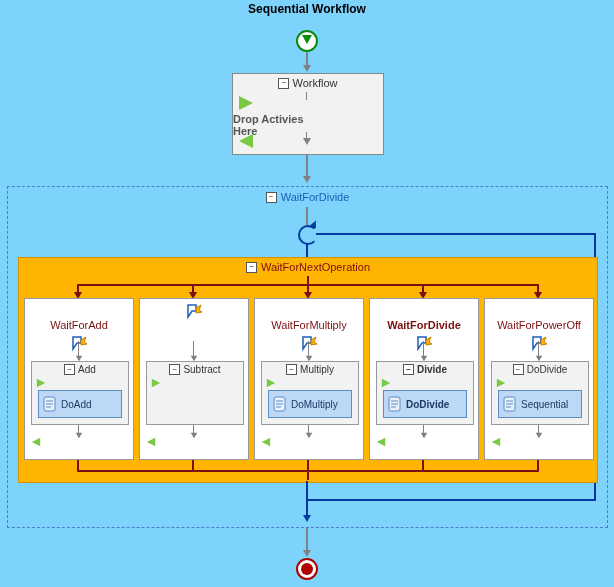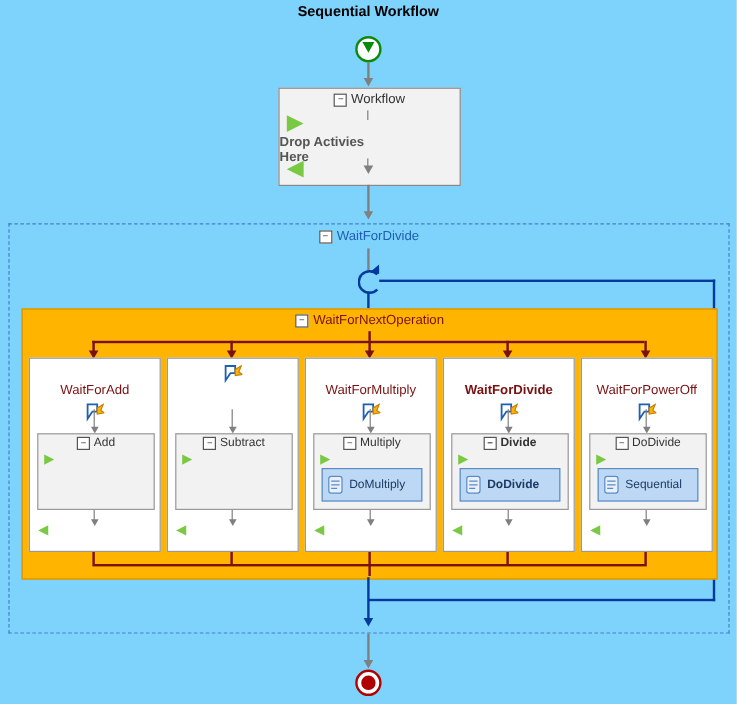--- a/index.html
+++ b/index.html
@@ -105,20 +105,27 @@
             <path d="M10 5 L15 2 L13 7 L16 9 L10 10 Z" fill="#ffb400" stroke="#c77f00"></path>
           </svg>
       <div class="gap-small" style="left:53px;top:42px;width:1px;height:18px;"></div>
       <div class="arrow-down" style="left:50px;top:56px;transform:scale(0.8);"></div>
       <div class="inner-activity">
         <div class="inner-header">
               <span class="expander">−</span>
               <span>Add</span>
             </div>
         <div style="position:absolute;left:2px;top:14px;"><span class="green-arrow-r" style="transform:scale(0.6);"></span></div>
+        <div class="code-activity">
+          <svg class="code-icon" viewBox="0 0 14 16">
+                <rect x="1" y="1" width="11" height="14" rx="2" fill="#e8f1fb" stroke="#5a8cc3"></rect>
+                <path d="M3 5h7M3 8h7M3 11h5" stroke="#5a8cc3"></path>
+              </svg>
+          <span>DoAdd</span>
+        </div>
       </div>
       <div class="gap-small" style="left:53px;top:126px;width:1px;height:10px;"></div>
       <div class="arrow-down" style="left:50px;top:133px;transform:scale(0.8);"></div>
       <div style="position:absolute;left:4px;top:136px;"><span class="green-arrow-l" style="transform:scale(0.6);"></span></div>
     </div>
 
     <div class="branch" style="left:120px;">
       <svg class="event-icon" viewBox="0 0 16 18">
             <path d="M2 2 L10 2 L10 8 L6 8 L2 14 Z" fill="#fff" stroke="#1e5fb3" stroke-width="1.5"></path>
             <path d="M10 5 L15 2 L13 7 L16 9 L10 10 Z" fill="#ffb400" stroke="#c77f00"></path>

